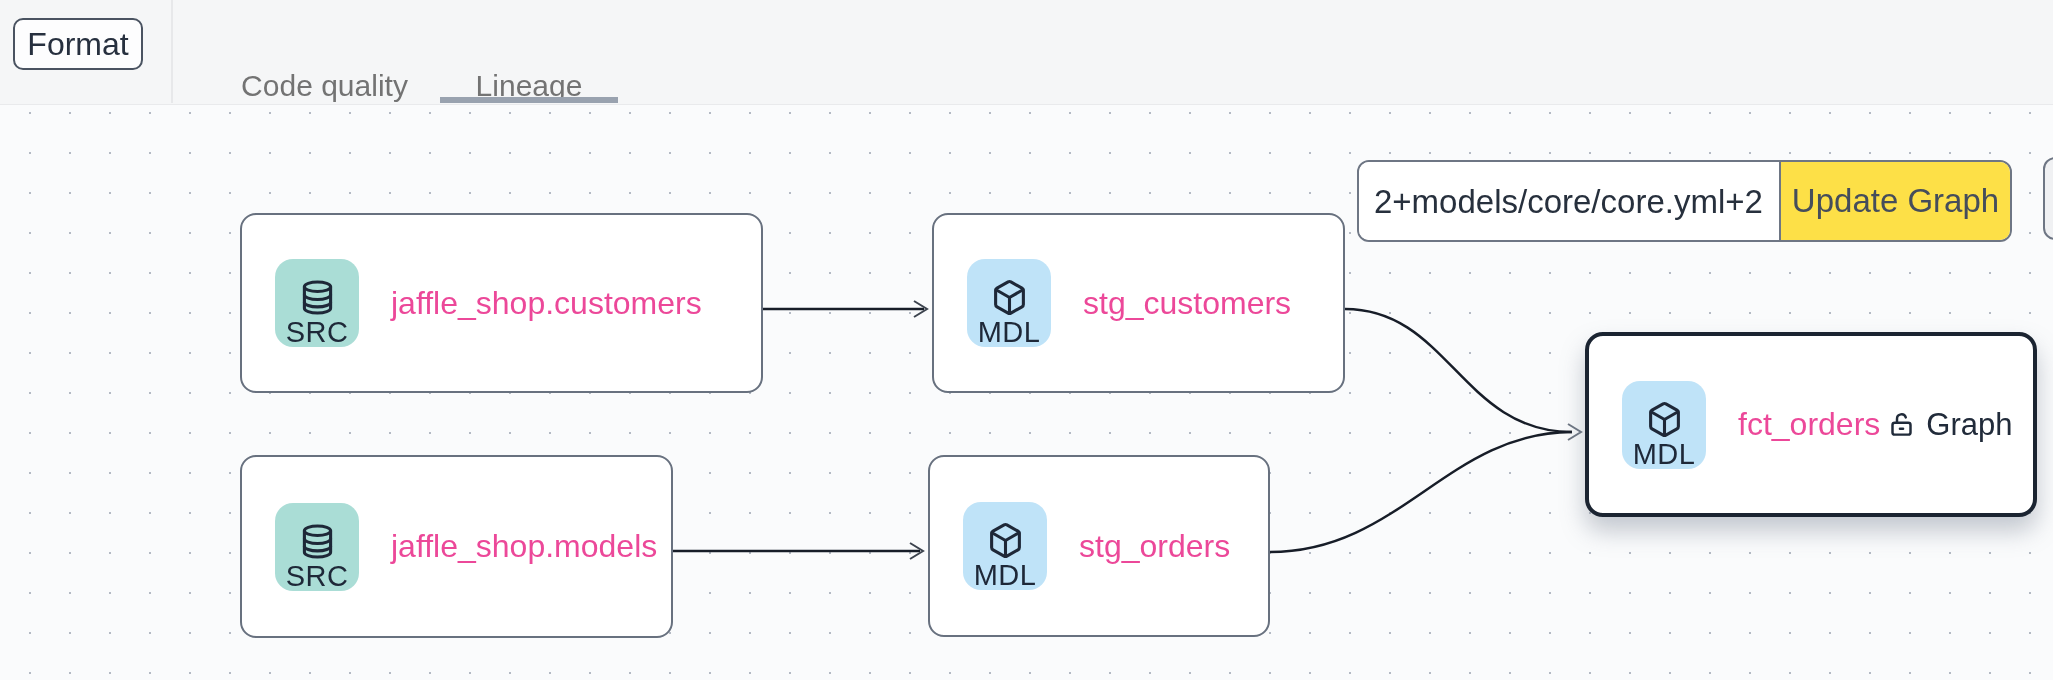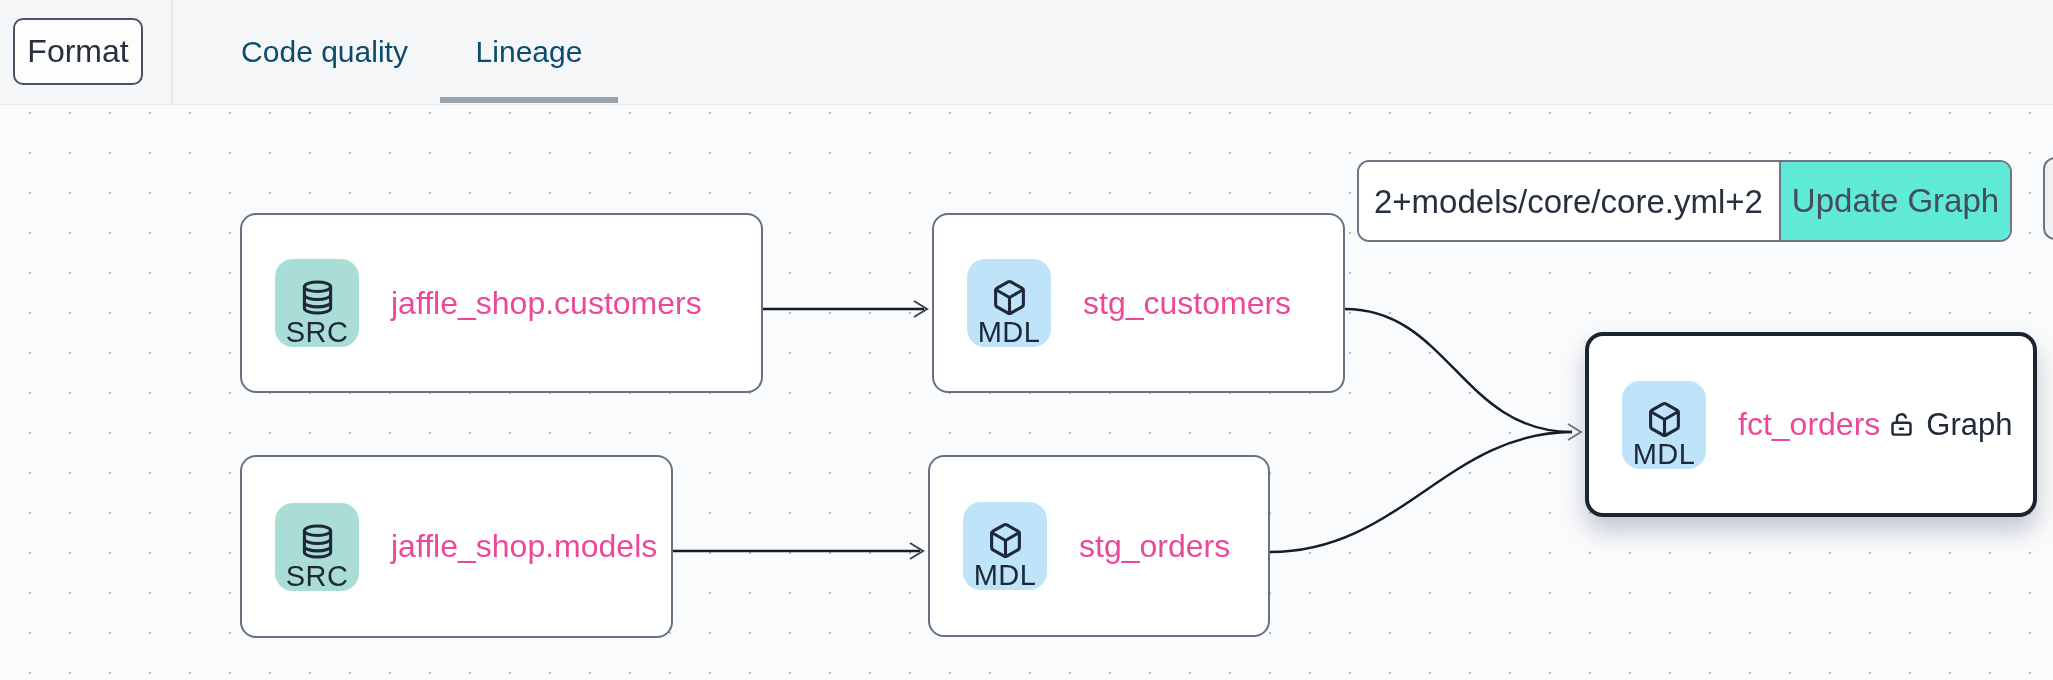--- a/index.html
+++ b/index.html
@@ -14,32 +14,32 @@
     background-image:radial-gradient(circle,#b4bac4 1.3px,rgba(180,186,196,0) 1.5px);
     background-size:40px 40px;
     background-position:10px 13px;
   }
   
   .topbar{
     position:absolute;left:0;top:0;width:2053px;height:104px;
     background:#f5f6f7;border-bottom:1px solid #e9eaec;
   }
   .format-btn{
-    position:absolute;left:13px;top:18px;width:130px;height:67px;
+    position:absolute;left:13px;top:18px;width:130px;height:52px;
     background:#fdfdfe;border:2px solid #4a5361;border-radius:10px;
     display:flex;align-items:center;justify-content:center;
     font-size:32px;color:#27303f;box-sizing:border-box;cursor:pointer;
   }
   .topbar-divider{
     position:absolute;left:171px;top:0;width:2px;height:103px;background:#e7e8ea;
   }
   .tab{
     position:absolute;top:0;height:103px;
-    display:flex;align-items:center;justify-content:center;
-    font-size:30px;color:#0c4a6e;cursor:pointer;
+    display:flex;align-items:flex-end;justify-content:center;
+    font-size:30px;color:#737373;cursor:pointer;
   }
   .tab-code{left:205px;width:239px;}
   .tab-lineage{left:440px;width:178px;}
   .tab-underline{
     position:absolute;left:0;bottom:0;width:100%;height:6px;background:#99a2af;
   }
   
   .node{
     position:absolute;background:#ffffff;border:2.5px solid #68717f;border-radius:16px;
     box-sizing:border-box;display:flex;align-items:center;
@@ -69,21 +69,21 @@
     position:absolute;left:1357px;top:160px;height:82px;
     display:flex;border:2px solid #6e7684;border-radius:12px;
     box-sizing:border-box;overflow:hidden;background:#ffffff;
   }
   .selector-input{
     width:420px;height:100%;border:none;outline:none;background:#ffffff;
     font-family:"Liberation Sans",sans-serif;font-size:33px;color:#27303d;
     padding:2px 0 0 15px;box-sizing:border-box;
   }
   .selector-btn{
-    width:231px;height:100%;background:#5eead4;border:none;
+    width:231px;height:100%;background:#fde047;border:none;
     border-left:2px solid #6e7684;
     font-family:"Liberation Sans",sans-serif;font-size:33px;color:#454d5b;
     display:flex;align-items:center;justify-content:center;cursor:pointer;
     box-sizing:border-box;
   }
   .partial-btn{
     position:absolute;left:2043px;top:157px;width:48px;height:83px;
     background:#f0f1f3;border:2px solid #6e7684;border-radius:12px;
     box-sizing:border-box;
   }

